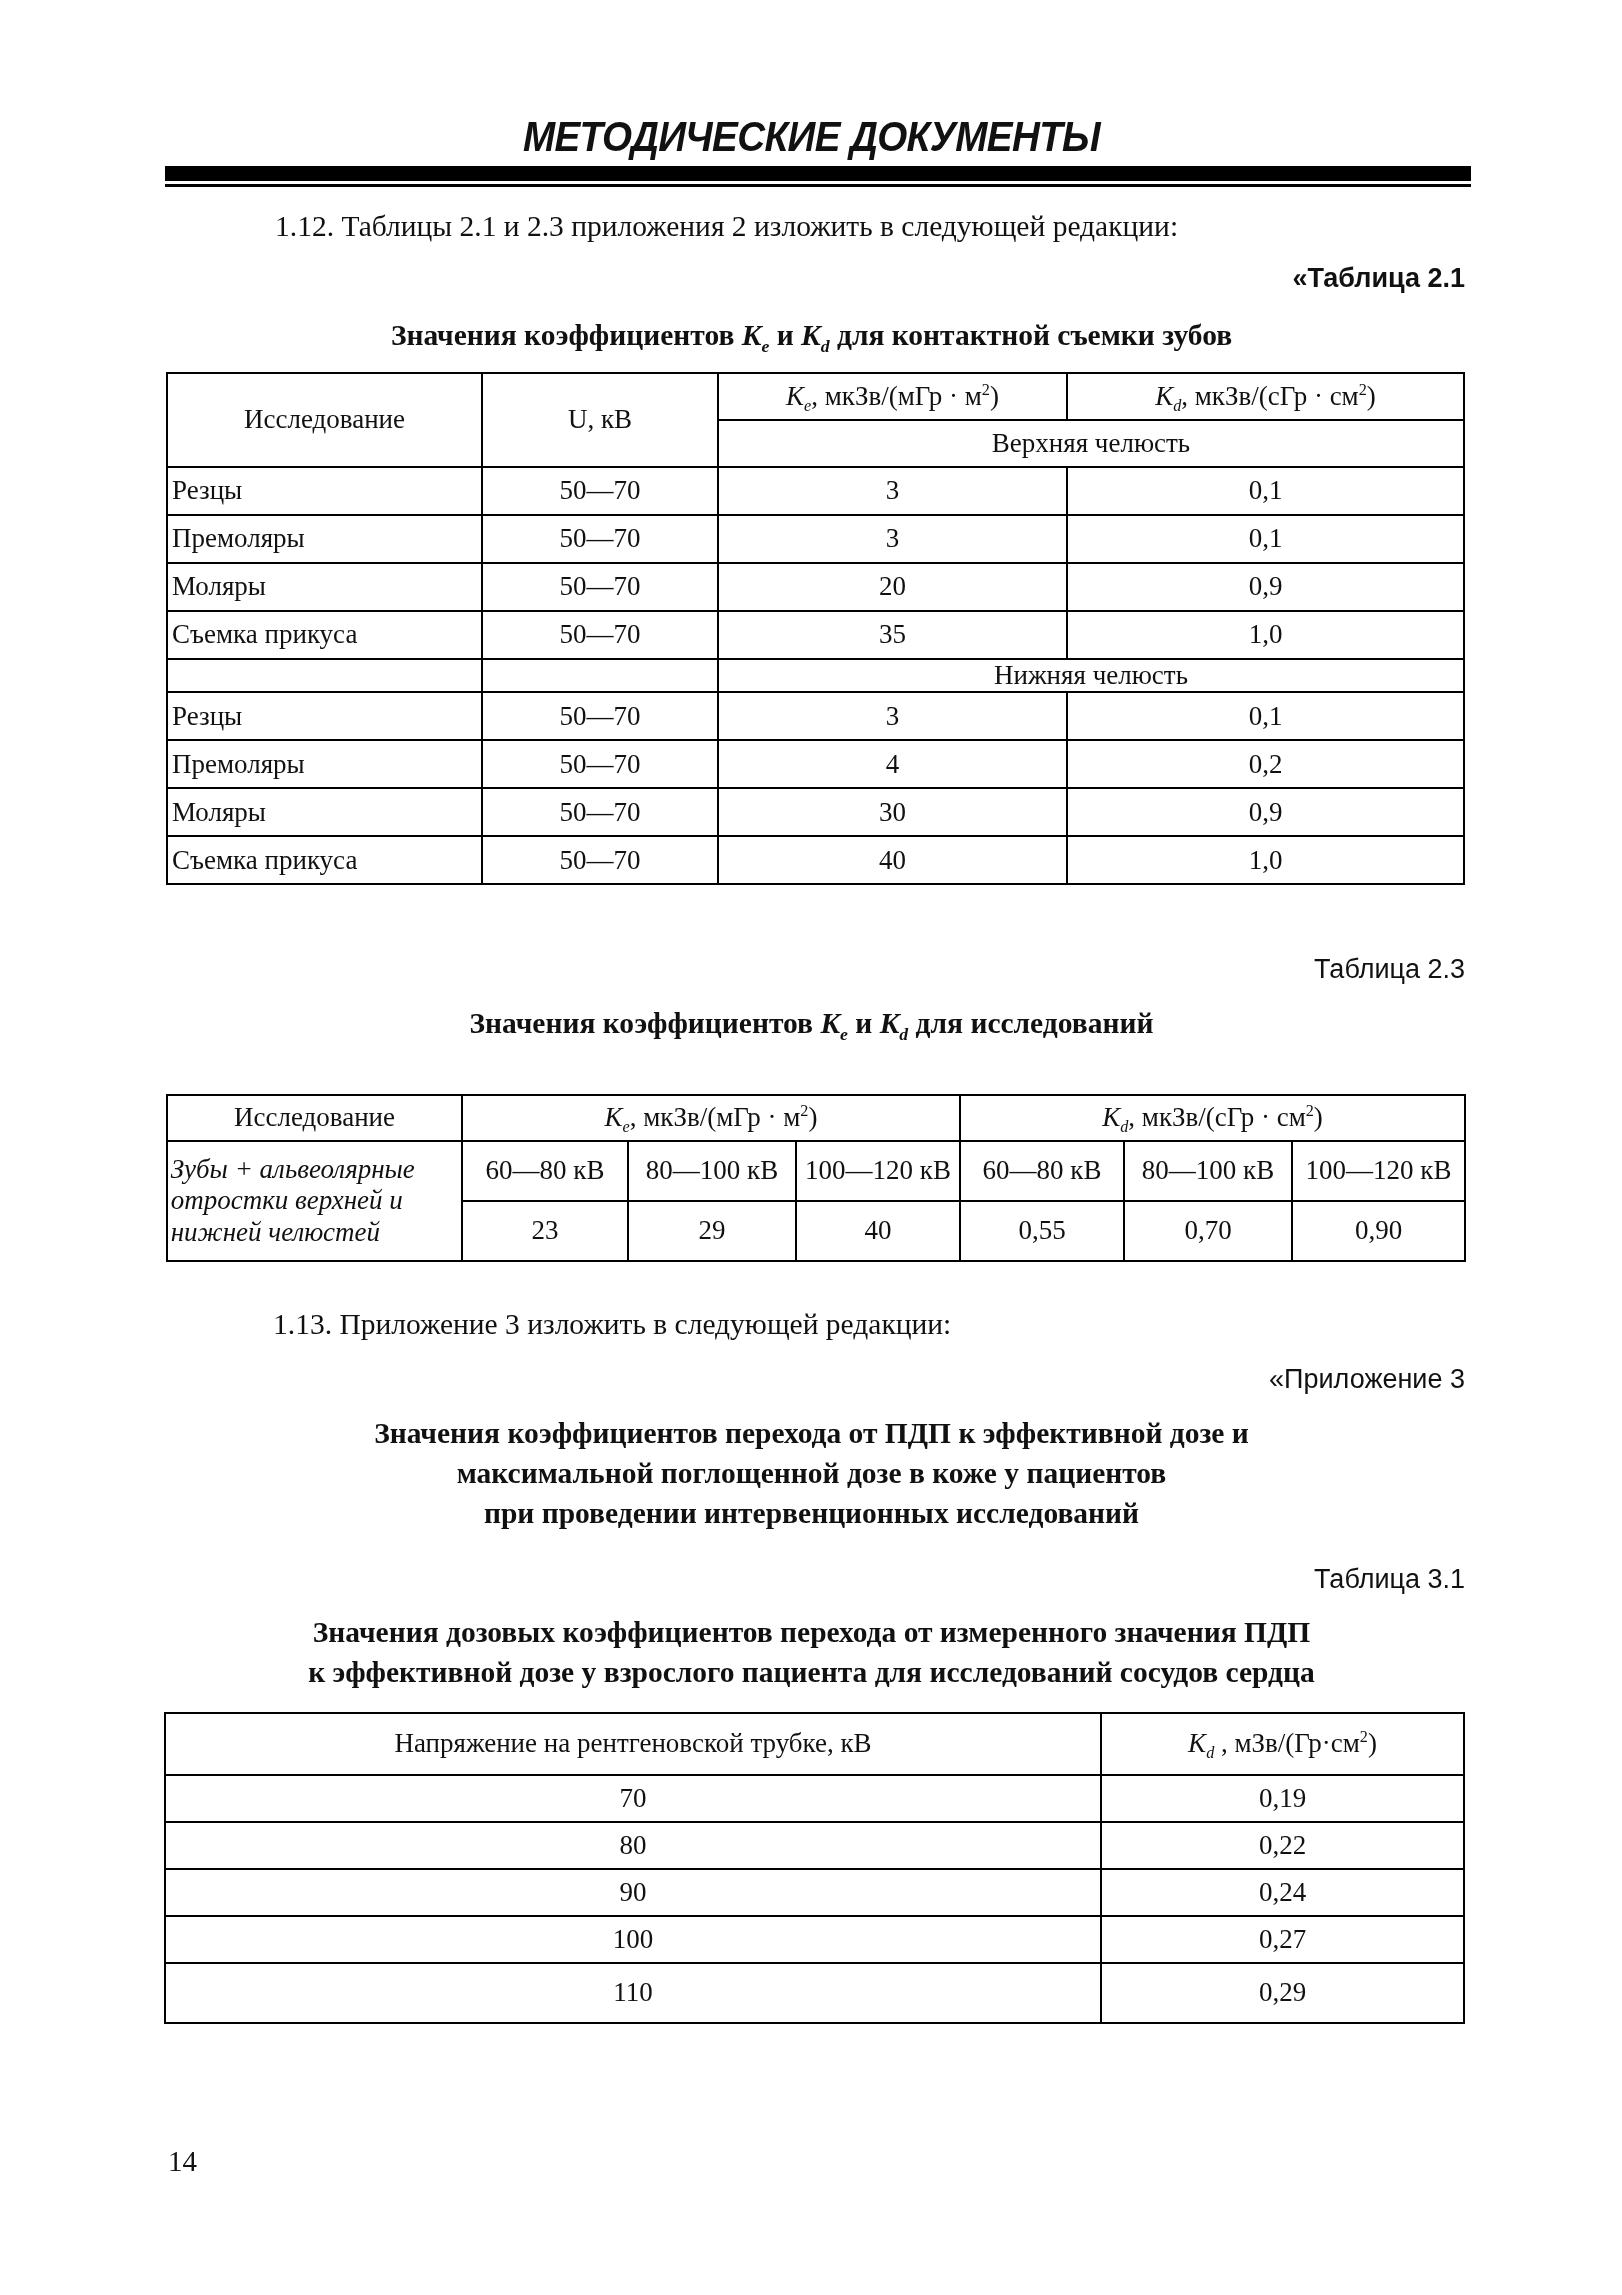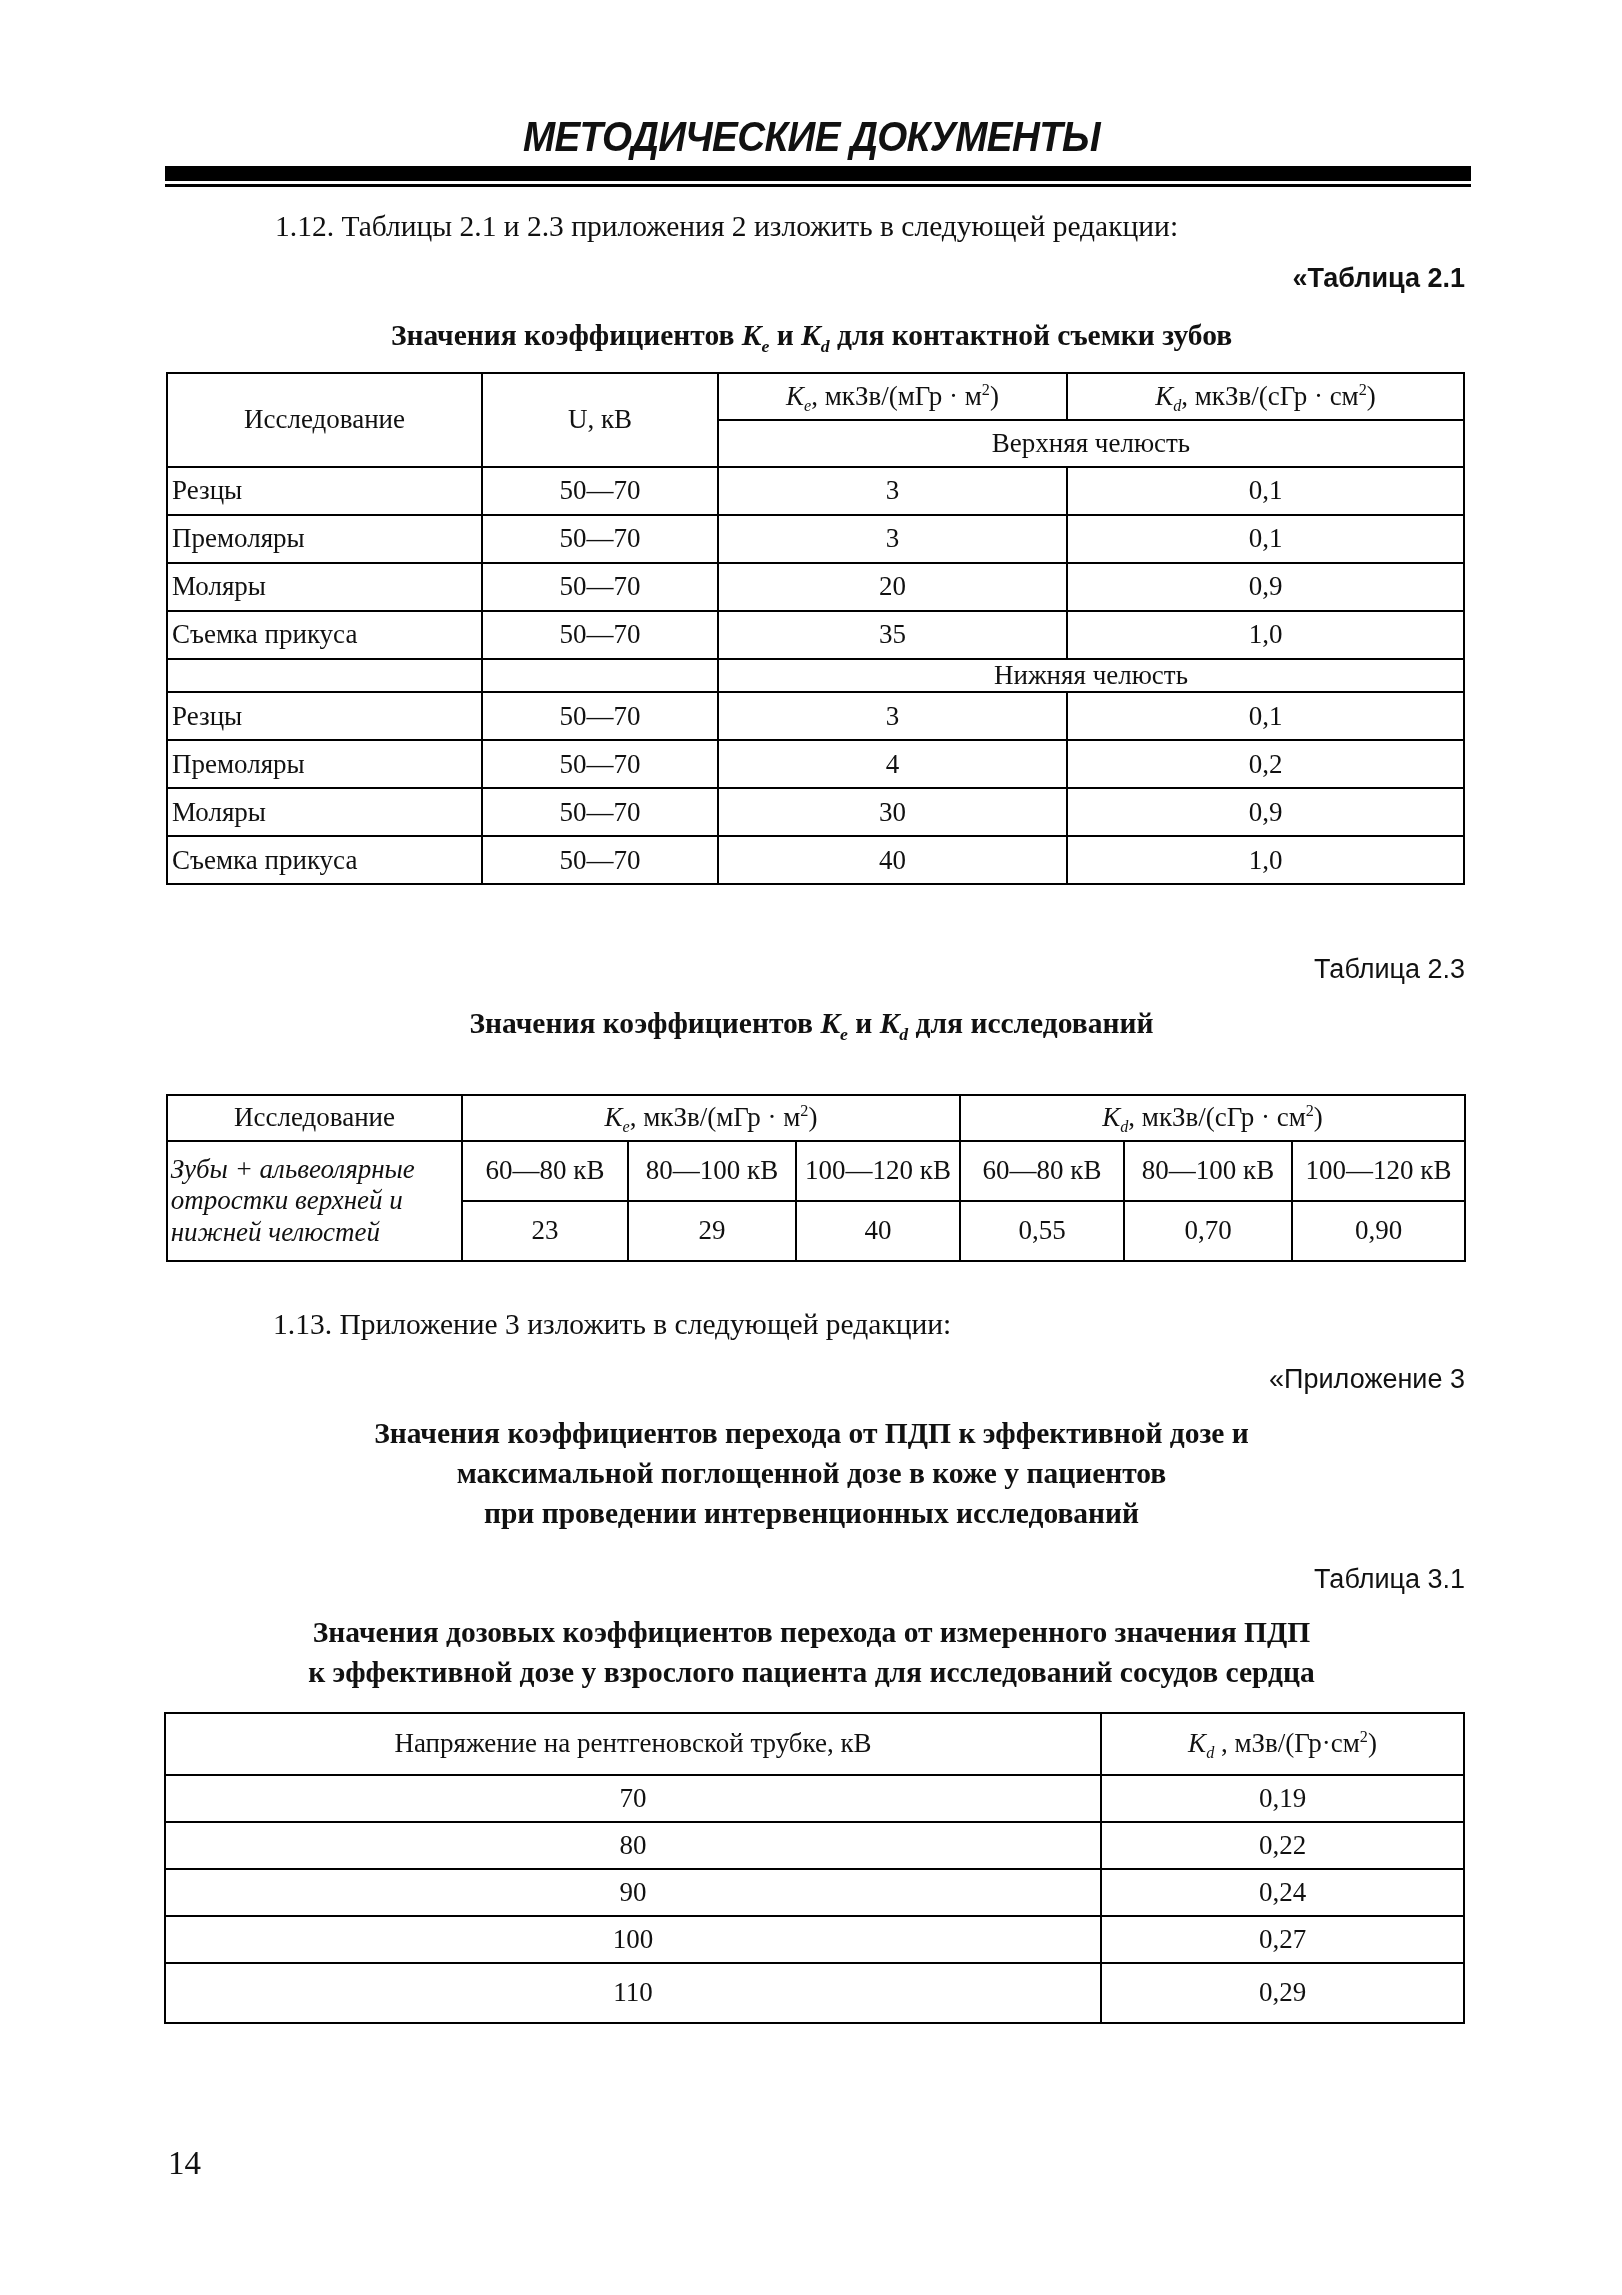--- a/index.html
+++ b/index.html
@@ -26,21 +26,21 @@
   table { border-collapse: collapse; position: absolute; table-layout: fixed; }
   td {
     border: 2px solid #000; font-size: 27px; text-align: center; vertical-align: middle;
     padding: 0 4px; line-height: 1.15; white-space: nowrap; overflow: hidden;
   }
   td.left { text-align: left; }
   td i { font-style: italic; }
   td .wrap { white-space: normal; text-align: left; font-style: italic; }
   sup { font-size: 60%; line-height: 0; }
   sub { font-size: 60%; line-height: 0; }
-  .pageno { left: 168px; top: 2145px; font-size: 33px; }
+  .pageno { left: 168px; top: 2145px; font-size: 29px; }
 </style>
 </head>
 <body>
 
 <div class="abs running-head">МЕТОДИЧЕСКИЕ ДОКУМЕНТЫ</div>
 <div class="abs rule-thick"></div>
 <div class="abs rule-thin"></div>
 
 <div class="abs para" style="left:275px; top:212px;">1.12. Таблицы 2.1 и 2.3 приложения 2 изложить в следующей редакции:</div>
 

